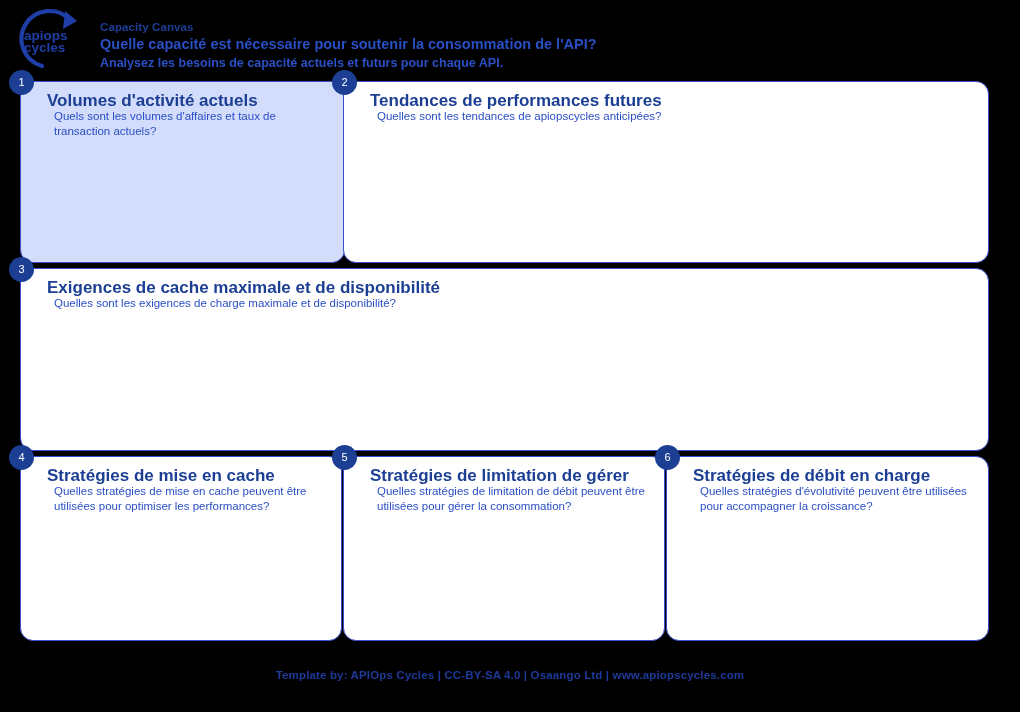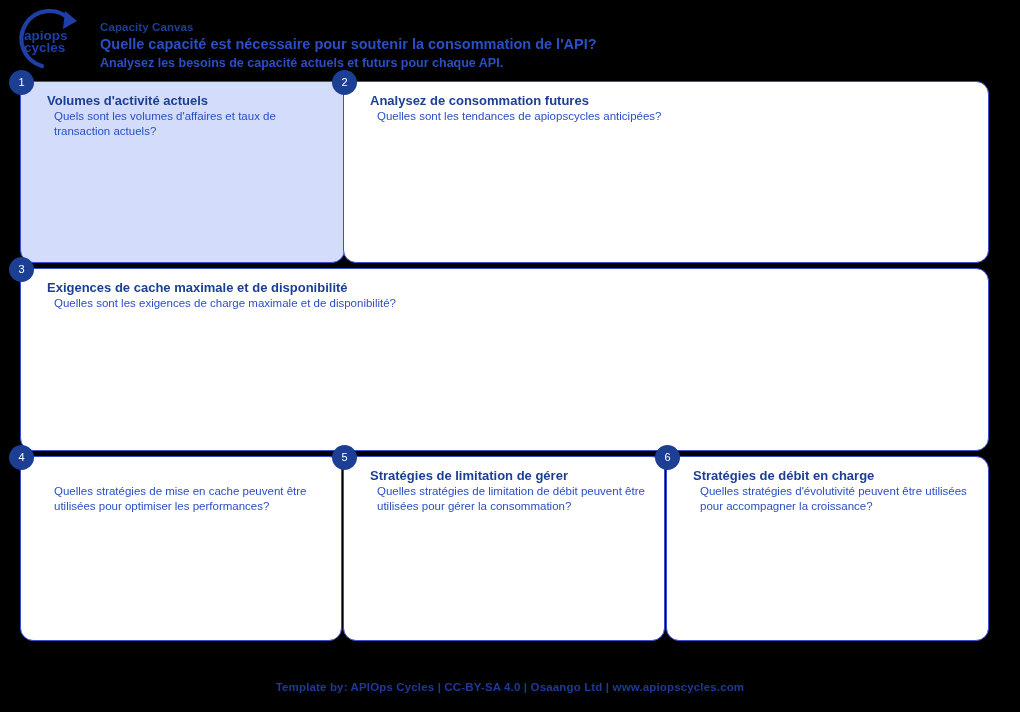--- a/index.html
+++ b/index.html
@@ -85,21 +85,21 @@
     line-height: 25px;
     text-align: center;
     font-family: "Liberation Sans", sans-serif;
     z-index: 5;
   }
   .box-title {
     position: absolute;
     left: 26px;
     top: 12px;
     right: 10px;
-    font-size: 13px;
+    font-size: 17px;
     font-weight: bold;
     color: #1c3f94;
     line-height: 14px;
   }
   .box-q {
     position: absolute;
     left: 12px;
     top: 27px;
     right: 12px;
     font-size: 11.5px;
@@ -112,21 +112,20 @@
   #footer {
     position: absolute;
     left: 0;
     top: 669px;
     width: 1020px;
     text-align: center;
     font-size: 11.5px;
     font-weight: bold;
     color: #1e3a99;
     letter-spacing: .15px;
-    margin-top: 12px;
   }
 </style>
 </head>
 <body>
 
 <div id="header">
 
   <div id="logo">
     <svg width="84" height="66" viewBox="0 0 84 66" xmlns="http://www.w3.org/2000/svg">
       <g>
@@ -149,32 +148,33 @@
 <div id="canvas">
 
   <div class="box filled" style="left:20px; top:81px; width:325px; height:182px;">
     <div class="badge">1</div>
     <div class="box-title">Volumes d'activité actuels</div>
     <div class="box-q">Quels sont les volumes d'affaires et taux de transaction actuels?</div>
   </div>
 
   <div class="box" style="left:343px; top:81px; width:646px; height:182px;">
     <div class="badge">2</div>
-    <div class="box-title">Analysez de consommation futures</div>
+    <div class="box-title">Tendances de performances futures</div>
     <div class="box-q">Quelles sont les tendances de apiopscycles anticipées?</div>
   </div>
 
   <div class="box" style="left:20px; top:268px; width:969px; height:183px;">
     <div class="badge">3</div>
     <div class="box-title">Exigences de cache maximale et de disponibilité</div>
     <div class="box-q">Quelles sont les exigences de charge maximale et de disponibilité?</div>
   </div>
 
   <div class="box" style="left:20px; top:456px; width:322px; height:185px;">
     <div class="badge">4</div>
+    <div class="box-title">Stratégies de mise en cache</div>
     <div class="box-q">Quelles stratégies de mise en cache peuvent être utilisées pour optimiser les performances?</div>
   </div>
 
   <div class="box" style="left:343px; top:456px; width:322px; height:185px;">
     <div class="badge">5</div>
     <div class="box-title">Stratégies de limitation de gérer</div>
     <div class="box-q">Quelles stratégies de limitation de débit peuvent être utilisées pour gérer la consommation?</div>
   </div>
 
   <div class="box" style="left:666px; top:456px; width:323px; height:185px;">

